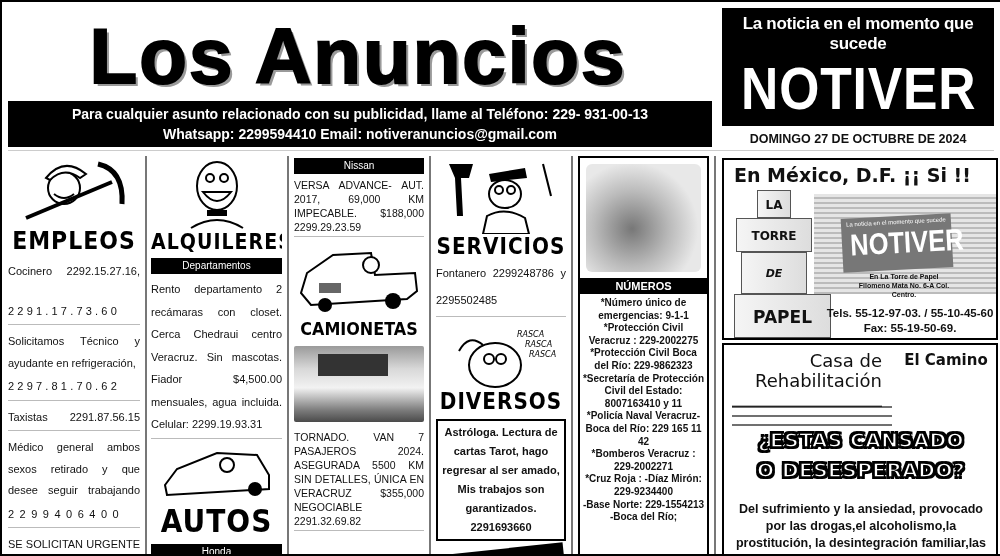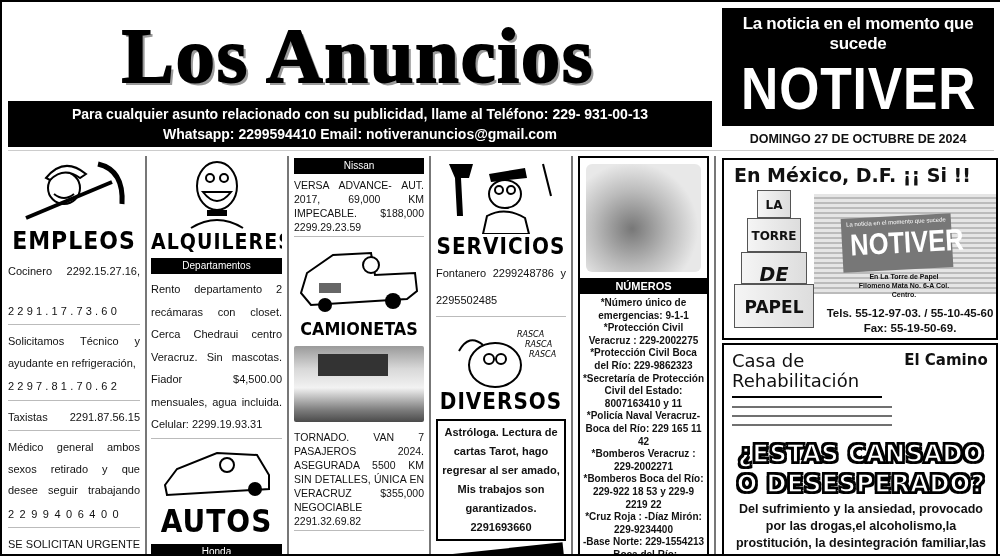--- a/index.html
+++ b/index.html
@@ -4,21 +4,21 @@
 <style>
   * { box-sizing: border-box; margin: 0; padding: 0; }
   html, body { width: 1000px; height: 556px; overflow: hidden; background: #fff; }
   body { font-family: "Liberation Sans", sans-serif; color: #111; position: relative; }
 
   .page { position: absolute; left: 0; top: 0; width: 1000px; height: 556px; border-left: 2px solid #000; border-top: 2px solid #000; }
   .bottom-bar { position: absolute; left: 0; bottom: 0; width: 1000px; height: 2px; background: #000; }
 
   
   .masthead { position: absolute; left: 8px; top: 8px; width: 705px; height: 140px; }
-  .mast-title { position: absolute; left: 20px; top: 2px; width: 660px; text-align: center; font-family: Liberation Serif, serif; font-weight: 900; font-size: 78px; letter-spacing: 2px; line-height: 92px; color: #000; text-shadow: 3px 3px 0 #9a9a9a; -webkit-text-stroke: 2px #000; }
+  .mast-title { position: absolute; left: 20px; top: 2px; width: 660px; text-align: center; font-family: Liberation Sans, sans-serif; font-weight: 900; font-size: 78px; letter-spacing: 2px; line-height: 92px; color: #000; text-shadow: 3px 3px 0 #9a9a9a; -webkit-text-stroke: 2px #000; }
   .mast-bar { position: absolute; left: 0; top: 93px; width: 704px; height: 46px; background: #000; color: #fff; text-align: center; font-weight: bold; font-size: 14px; line-height: 20px; padding-top: 3px; }
 
   .notiver-box { position: absolute; left: 722px; top: 8px; width: 272px; height: 118px; background: #000; color: #fff; text-align: center; }
   .notiver-tag { font-size: 17px; font-weight: bold; padding-top: 6px; letter-spacing: -0.3px; }
   .notiver-name { font-size: 60px; font-weight: 900; line-height: 70px; letter-spacing: 1px; transform: scaleX(0.86); }
   .date-line { position: absolute; left: 722px; top: 132px; width: 272px; text-align: center; font-weight: bold; font-size: 12.5px; }
 
   .rule-top { position: absolute; left: 8px; top: 150px; width: 986px; height: 1px; background: #ccc; }
 
   
@@ -45,26 +45,26 @@
   .torre-title { font-family: "DejaVu Sans", sans-serif; font-weight: 900; font-size: 19px; position: absolute; left: 10px; top: 4px; }
   .torre-tower { position: absolute; left: 10px; top: 30px; width: 80px; height: 148px; }
   .torre-tier { border: 1px solid #555; background: linear-gradient(90deg, #f5f5f5, #ddd); text-align: center; font-weight: bold; font-family: "DejaVu Sans", sans-serif; margin: 0 auto; }
   .torre-news { position: absolute; left: 90px; top: 34px; width: 182px; height: 100px; background: repeating-linear-gradient(0deg, #bbb 0 2px, #e5e5e5 2px 5px); }
   .torre-notiver { position: absolute; left: 118px; top: 56px; width: 110px; height: 54px; background: #777; color: #fff; text-align: center; transform: rotate(-3deg); }
   .torre-notiver .t1 { font-size: 6px; padding-top: 3px; }
   .torre-notiver .t2 { font-size: 30px; font-weight: bold; line-height: 36px; transform: scaleX(0.85); }
   .torre-addr { position: absolute; left: 130px; top: 112px; width: 100px; font-size: 7px; font-weight: bold; text-align: center; line-height: 9px; }
   .torre-tels { position: absolute; left: 96px; top: 146px; width: 180px; font-size: 11.5px; font-weight: bold; text-align: center; line-height: 15px; }
 
-  .rehab-title { position: absolute; left: 8px; top: 6px; width: 150px; text-align: left; font-size: 18px; line-height: 20px; font-family: "DejaVu Sans", sans-serif; border-bottom: 2px solid #000; padding-bottom: 5px; }
+  .rehab-title { position: absolute; left: 8px; top: 6px; width: 150px; text-align: right; font-size: 18px; line-height: 20px; font-family: "DejaVu Sans", sans-serif; border-bottom: 2px solid #000; padding-bottom: 14px; }
   .rehab-script { position: absolute; left: 8px; top: 54px; width: 160px; height: 30px; background: repeating-linear-gradient(0deg, #fff 0 3px, #333 3px 5px, #fff 5px 9px); opacity: .7; }
   .jesus { position: absolute; left: 172px; top: 6px; width: 100px; text-align: center; }
   .jesus .j1 { font-family: "DejaVu Serif", serif; font-size: 38px; font-weight: bold; font-style: italic; line-height: 42px; }
   .jesus .j2 { font-family: "DejaVu Sans", sans-serif; font-size: 15px; font-weight: bold; }
-  .cansado { position: absolute; left: 6px; top: 94px; width: 262px; text-align: center; font-family: "DejaVu Sans", sans-serif; font-size: 24px; font-weight: 900; line-height: 30px; color: #fff; -webkit-text-stroke: 1.5px #000; text-shadow: 0 0 0 #000, 2px 2px 0 #000, -2px -2px 0 #000, 2px -2px 0 #000, -2px 2px 0 #000; letter-spacing: 0.5px; }
+  .cansado { position: absolute; left: 6px; top: 80px; width: 262px; text-align: center; font-family: "DejaVu Sans", sans-serif; font-size: 20px; font-weight: 900; line-height: 30px; color: #fff; -webkit-text-stroke: 1.5px #000; text-shadow: 0 0 0 #000, 2px 2px 0 #000, -2px -2px 0 #000, 2px -2px 0 #000, -2px 2px 0 #000; letter-spacing: 0.5px; }
   .rehab-text { position: absolute; left: 6px; top: 156px; width: 262px; text-align: center; font-weight: bold; font-size: 12.5px; line-height: 17px; }
 </style>
 </head>
 <body>
 
 <div class="page"></div>
 
 <div class="masthead">
   <div class="mast-title">Los Anuncios</div>
   <div class="mast-bar">
@@ -186,35 +186,34 @@
   <div class="emerg-box">
     <div class="emerg-photo"></div>
     <div class="emerg-head">NÚMEROS EMERGENCIA</div>
     <div class="emerg-list">
       <div>*Número único de emergencias: 9-1-1</div>
       <div>*Protección Civil Veracruz : 229-2002275</div>
       <div>*Protección Civil Boca del Río: 229-9862323</div>
       <div>*Secretaría de Protección Civil del Estado: 8007163410 y 11</div>
       <div>*Policía Naval Veracruz-Boca del Río: 229 165 11 42</div>
       <div>*Bomberos Veracruz : 229-2002271</div>
-      <div>*Bomberos Boca del Río: 229-922 18 53 y 229-9 2219 22</div>
       <div>*Cruz Roja : -Díaz Mirón: 229-9234400</div>
       <div>-Base Norte: 229-1554213</div>
       <div>-Boca del Río;</div>
     </div>
   </div>
 </div>
 
 <div class="ad-box" style="left:722px; top:158px; width:276px; height:182px;">
   <div class="torre-title">En México, D.F. ¡¡ Si !!</div>
   <div class="torre-tower">
     <div class="torre-tier" style="width:34px;height:28px;line-height:28px;font-size:12px;">LA</div>
-    <div class="torre-tier" style="width:54px;height:34px;line-height:34px;font-size:12px;">TORRE</div>
-    <div class="torre-tier" style="width:66px;height:32px;line-height:42px;font-size:19px;font-style:italic;">DE</div>
-    <div class="torre-tier" style="width:80px;height:44px;line-height:44px;font-size:17px;">PAPEL</div>
+    <div class="torre-tier" style="width:76px;height:34px;line-height:34px;font-size:12px;">TORRE</div>
+    <div class="torre-tier" style="width:66px;height:42px;line-height:42px;font-size:11px;font-style:italic;">DE</div>
+    <div class="torre-tier" style="width:97px;height:44px;line-height:44px;font-size:17px;">PAPEL</div>
   </div>
   <div class="torre-news"></div>
   <div class="torre-notiver">
     <div class="t1">La noticia en el momento que sucede</div>
     <div class="t2">NOTIVER</div>
   </div>
   <div class="torre-addr">En La Torre de Papel Filomeno Mata No. 6-A Col. Centro.</div>
   <div class="torre-tels">
     <div>Tels. 55-12-97-03. / 55-10-45-60</div>
     <div>Fax: 55-19-50-69.</div>

